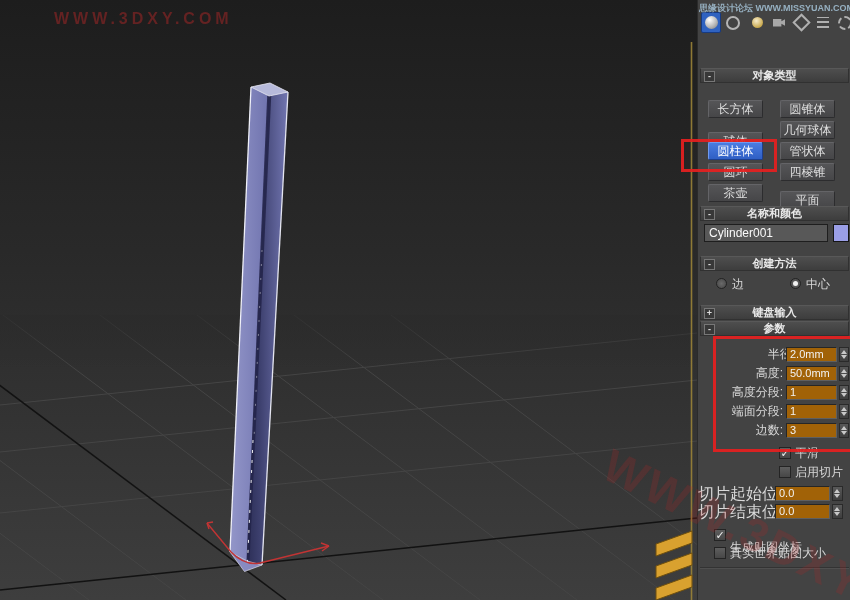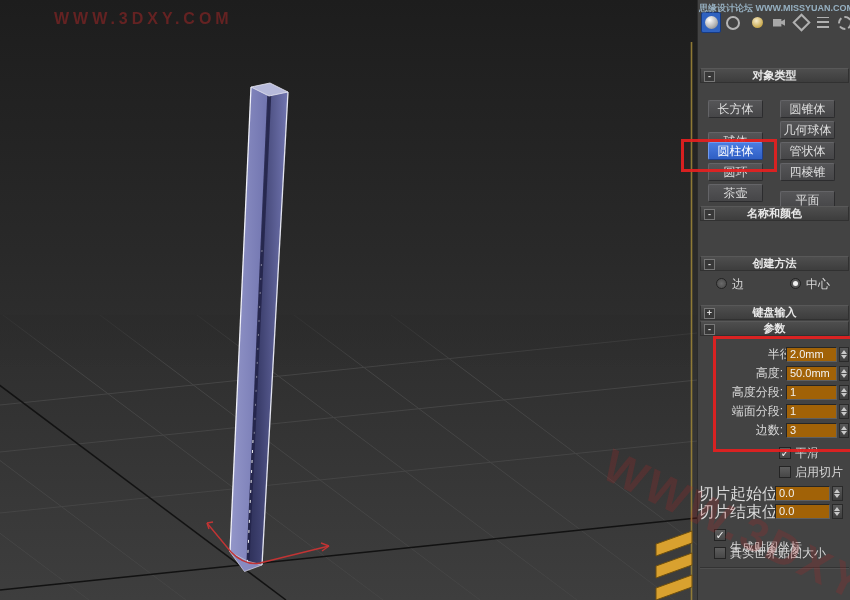--- a/index.html
+++ b/index.html
@@ -200,20 +200,24 @@
     <span class="btn colR" style="top:142px">管状体</span>
     <span class="btn colL" style="top:163px">圆环</span>
     <span class="btn colR" style="top:163px">四棱锥</span>
     <span class="btn colL" style="top:184px">茶壶</span>
     <span class="btn colR" style="top:191px">平面</span>
 
     <div class="rhead" style="top:206px">
       <span class="sign">-</span>
       <span>名称和颜色</span>
     </div>
+    <div style="position:absolute;left:0;top:224px;width:153px;height:18px">
+      <span class="namefield">Cylinder001</span>
+      <span class="swatch" style="background: rgb(154, 158, 230);"></span>
+    </div>
 
     <div class="rhead" style="top:256px">
       <span class="sign">-</span>
       <span>创建方法</span>
     </div>
     <div style="position:absolute;left:0;top:277px;width:153px;height:14px">
       <span class="radio" style="left:18px;top:1px"></span>
       <span class="clabel" style="left:34px">边</span>
       <span class="radio sel" style="left:92px;top:1px"></span>
       <span class="clabel" style="left:108px">中心</span>

